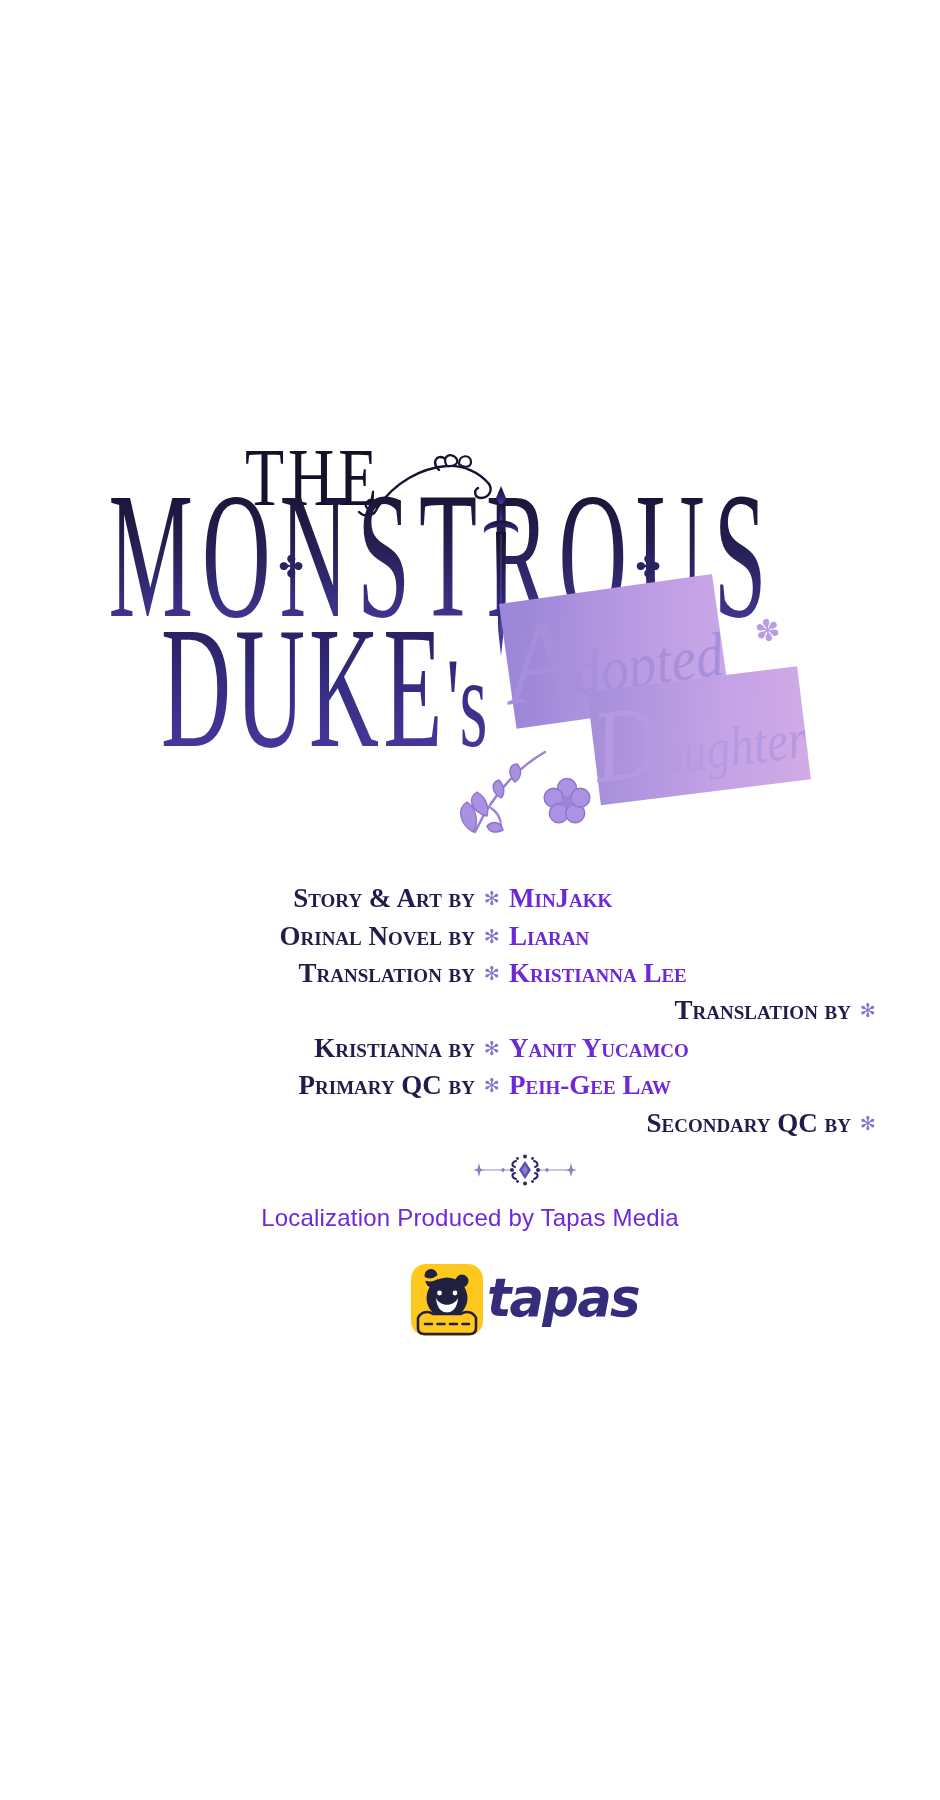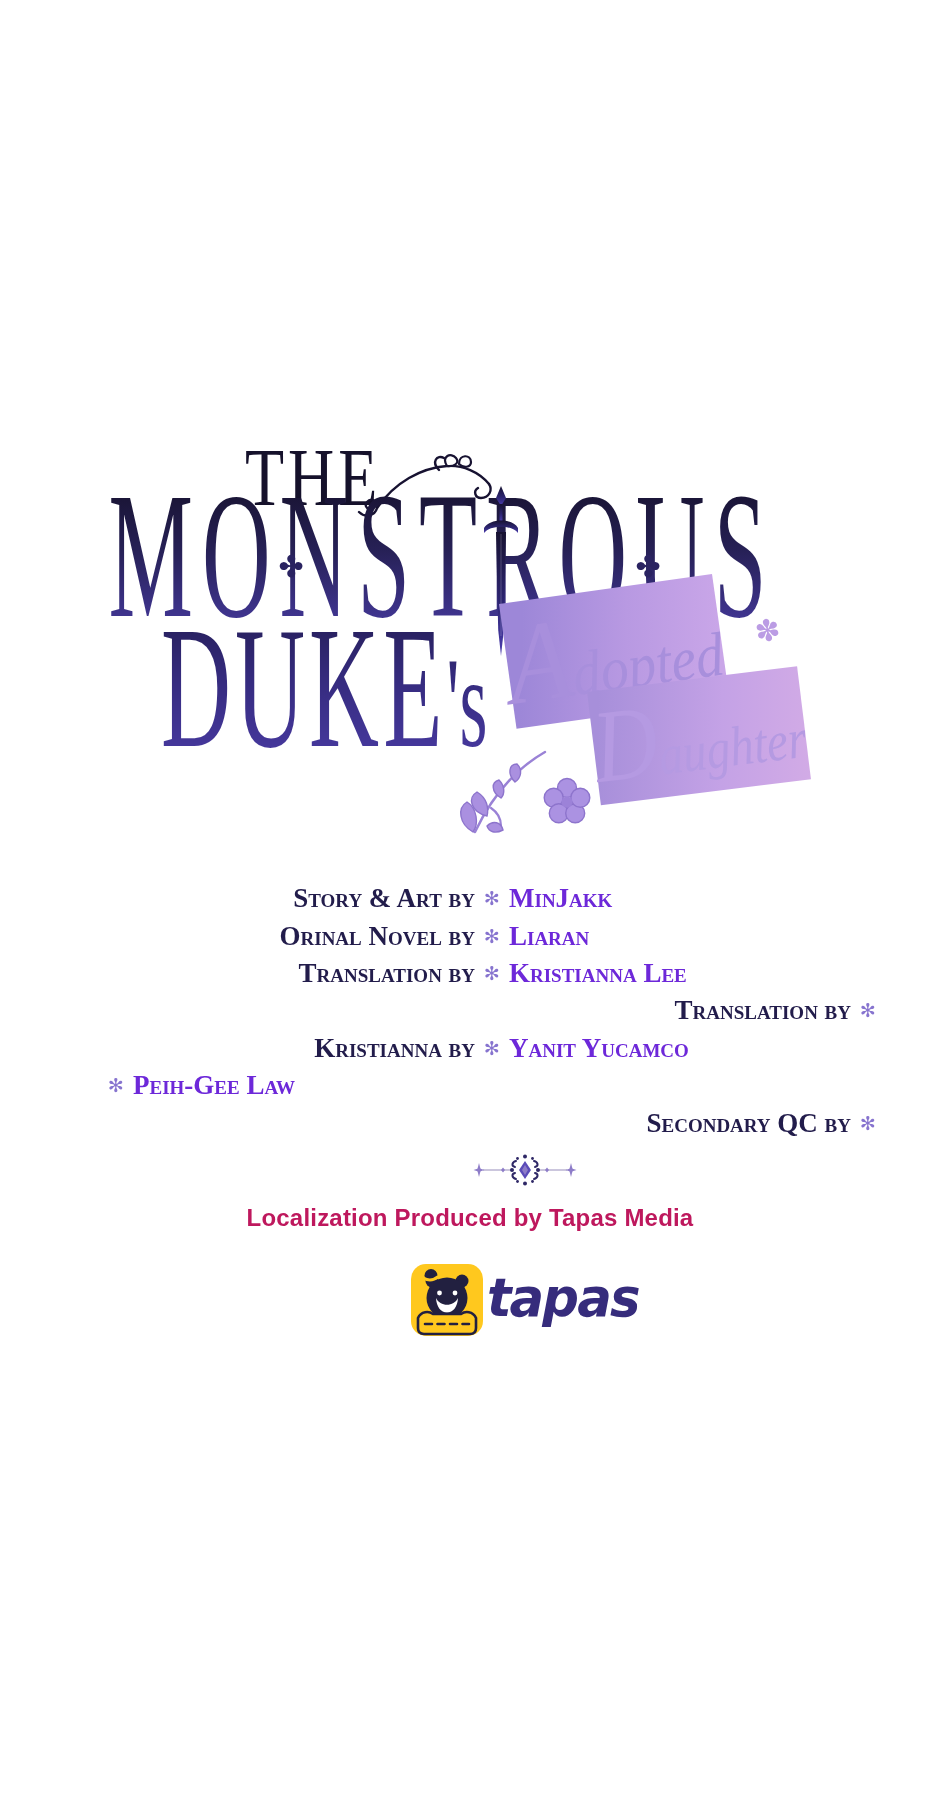--- a/index.html
+++ b/index.html
@@ -78,22 +78,22 @@
   .credit-star{
     flex:0 0 34px;text-align:center;color:#8774cf;
     font-family:"DejaVu Sans",sans-serif;font-size:19px;font-variant:normal;
   }
   .credit-name{flex:1 1 0;text-align:left;color:#6d28d9;}
 
   
   .divider{left:418px;top:1144px;}
   .localization{
     left:0;right:0;top:1196px;text-align:center;
-    font-family:"Liberation Sans",sans-serif;font-weight:700;
-    font-size:24px;color:#be185d;letter-spacing:.2px;
+    font-family:"Liberation Sans",sans-serif;font-weight:400;
+    font-size:24px;color:#6d28d9;letter-spacing:.2px;
   }
   .logo-icon{left:356px;top:1256px;}
   .logo-wordmark{
     left:432px;top:1263px;
     font-family:"DejaVu Sans",sans-serif;font-weight:700;font-style:italic;
     font-size:54px;color:#362c7c;letter-spacing:-2px;line-height:1;
     transform:scaleX(.95);transform-origin:left top;
   }
 </style>
 </head>
@@ -189,20 +189,21 @@
       <span class="credit-star">✻</span>
     </div>
 
     <div class="credit-row">
       <span class="credit-label">Kristianna by</span>
       <span class="credit-star">✻</span>
       <span class="credit-name">Yanit Yucamco</span>
     </div>
 
     <div class="credit-row">
+      <span class="credit-label">Primary QC by</span>
       <span class="credit-star">✻</span>
       <span class="credit-name">Peih-Gee Law</span>
     </div>
 
     <div class="credit-row">
       <span class="credit-label">Secondary QC by</span>
       <span class="credit-star">✻</span>
     </div>
   </div>
 

